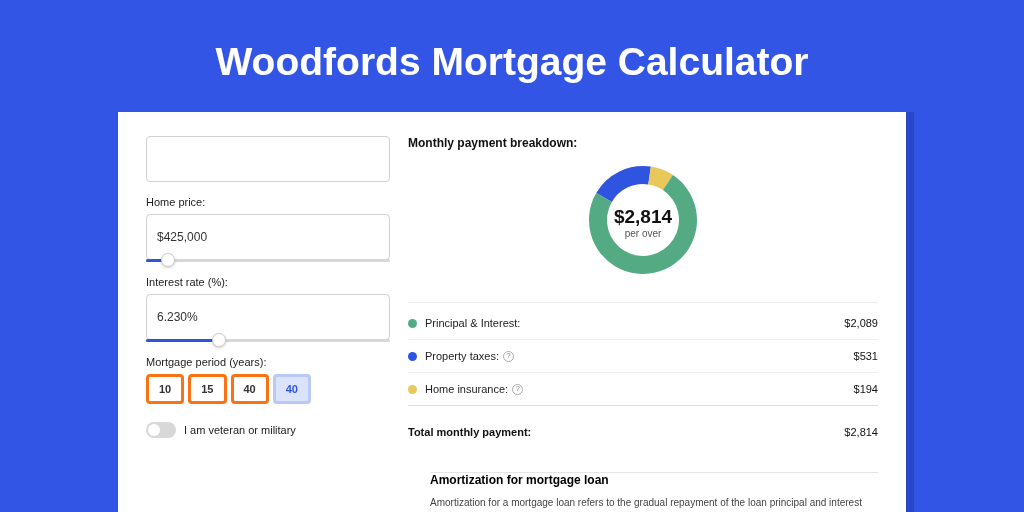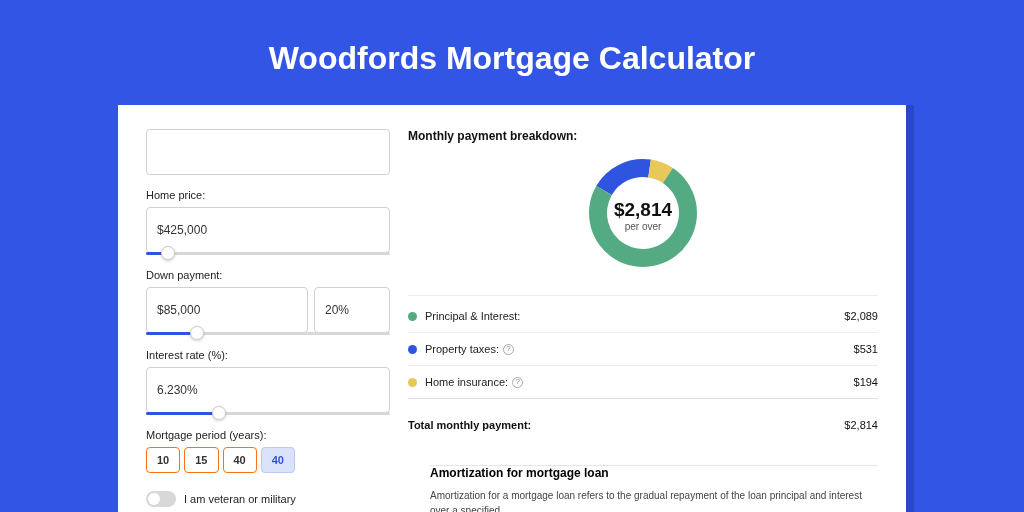--- a/index.html
+++ b/index.html
@@ -9,21 +9,21 @@
   width: 1024px;
   height: 512px;
   overflow: hidden;
 }
 .outer {
   padding: 40px 0 0 0;
   text-align: center;
 }
 .page-title {
   color: #fff;
-  font-size: 32px;
+  font-size: 39px;
   font-weight: 700;
   margin-bottom: 28px;
 }
 .card {
   background: #fff;
   width: 788px;
   margin: 0 auto;
   text-align: left;
   display: flex;
   padding: 24px 28px;
@@ -69,21 +69,21 @@
   border: 1px solid #ccc;
   border-radius: 50%;
   box-shadow: 0 1px 3px rgba(0,0,0,0.2);
   transform: translateX(-50%);
 }
 .down-row { display: flex; gap: 6px; }
 .down-row .text-input:first-child { flex: 1; }
 .down-row .text-input:last-child { width: 76px; }
 .period-row { display: flex; gap: 4px; }
 .period-btn {
-  border: 1px solid #f97316;
+  border: 3px solid #f97316;
   background: #fff;
   border-radius: 4px;
   padding: 6px 10px;
   font-size: 11px;
   font-weight: 600;
   color: #333;
   cursor: pointer;
 }
 .period-btn.active {
   background: #dbe3fb;
@@ -190,31 +190,20 @@
 
       <div class="field-group">
         <label class="field-label">Home price:</label>
         <input class="text-input" value="$425,000" style="">
         <div class="slider-track">
           <div class="slider-fill" id="hp-fill" style="width: 9%;"></div>
           <div class="slider-thumb" id="hp-thumb" style="left: 9%;"></div>
         </div>
       </div>
 
-      <div class="field-group">
-        <label class="field-label">Down payment:</label>
-        <div class="down-row">
-          <input class="text-input" value="$85,000" style="">
-          <input class="text-input" value="20%" style="">
-        </div>
-        <div class="slider-track">
-          <div class="slider-fill" id="dp-fill" style="width: 21%;"></div>
-          <div class="slider-thumb" id="dp-thumb" style="left: 21%;"></div>
-        </div>
-      </div>
 
       <div class="field-group">
         <label class="field-label">Interest rate (%):</label>
         <input class="text-input" value="6.230%" style="">
         <div class="slider-track">
           <div class="slider-fill" id="ir-fill" style="width: 30%;"></div>
           <div class="slider-thumb" id="ir-thumb" style="left: 30%;"></div>
         </div>
       </div>
 

